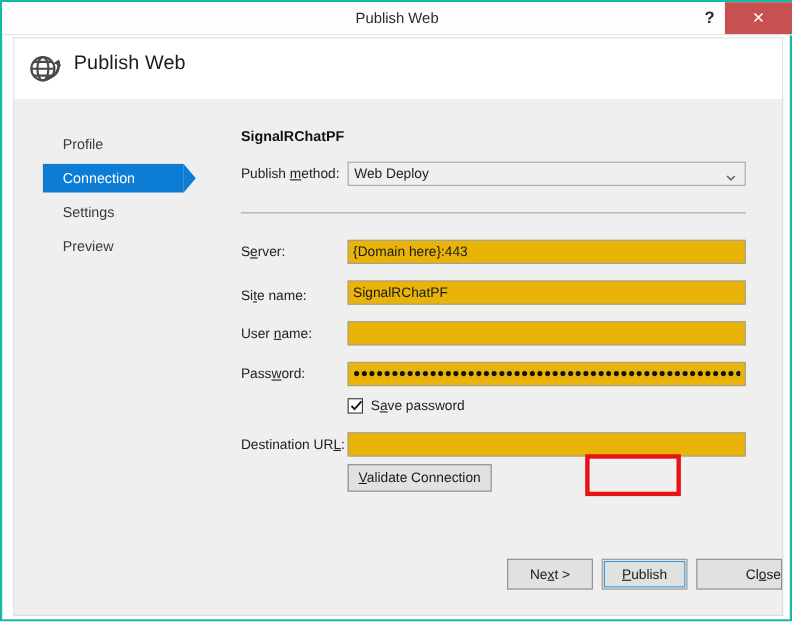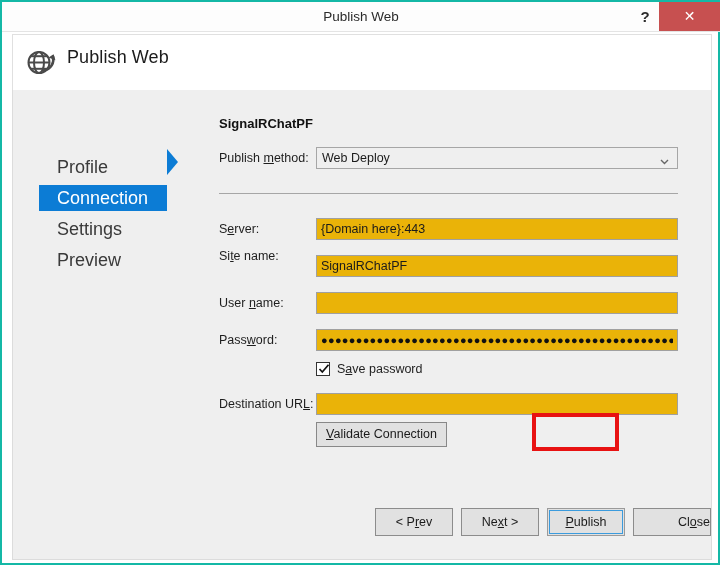--- a/index.html
+++ b/index.html
@@ -124,25 +124,24 @@
     width: 180px;
     height: 470px;
   }
   .nav-item {
     position: absolute;
     left: 26px;
     width: 128px;
     height: 26px;
     line-height: 26px;
     padding-left: 18px;
-    font-size: 18px;
+    font-size: 13px;
     color: #3a3a3a;
     cursor: default;
     box-sizing: border-box;
-    margin-top: 36px;
   }
   .nav-item.selected {
     background: #0c7cd5;
     color: #ffffff;
   }
   .nav-arrow {
     position: absolute;
     left: 154px;
     width: 0; height: 0;
     border-top: 13px solid transparent;
@@ -385,21 +384,21 @@
               <path d="M1 3 L4.5 6.5 L8 3" stroke="#666666" stroke-width="1.4" fill="none"></path>
             </svg>
         </span>
       </div>
 
       <div id="separator"></div>
 
       <div class="field-label" style="top:128px;"><span>S</span><u>e</u><span>rver:</span></div>
       <input class="textbox" style="top: 128px;" type="text" value="{Domain here}:443">
 
-      <div class="field-label" style="top:155px;text-align:center;"><span>Si</span><u>t</u><span>e name:</span></div>
+      <div class="field-label" style="top:168px;text-align:center;"><span>Si</span><u>t</u><span>e name:</span></div>
       <input class="textbox" style="top: 165px;" type="text" value="SignalRChatPF">
 
       <div class="field-label" style="top:202px;"><span>User </span><u>n</u><span>ame:</span></div>
       <input class="textbox" style="top: 202px;" type="text" value="">
 
       <div class="field-label" style="top:239px;"><span>Pass</span><u>w</u><span>ord:</span></div>
       <input class="textbox" id="password-box" style="top: 239px;" type="text" value="●●●●●●●●●●●●●●●●●●●●●●●●●●●●●●●●●●●●●●●●●●●●●●●●●●●●●●●●">
 
       <div id="save-password-row">
         <span id="save-password-box">
@@ -413,21 +412,20 @@
       </div>
 
       <div class="field-label" style="top:303px;"><span>Destination UR</span><u>L</u><span>:</span></div>
       <input class="textbox" style="top: 303px;" type="text" value="">
 
       <div id="validate-button"><u>V</u><span>alidate Connection</span></div>
 
     </div>
 
     <div id="footer">
-      <div class="dlg-button" id="btn-prev"><span>&lt; P</span><u>r</u><span>ev</span></div>
       <div class="dlg-button" id="btn-next"><span>Ne</span><u>x</u><span>t &gt;</span></div>
       <div class="dlg-button" id="btn-publish"><u>P</u><span>ublish</span></div>
       <div class="dlg-button" id="btn-close"><span>Cl</span><u>o</u><span>se</span></div>
     </div>
 
   </div>
 
   <div id="publish-highlight"></div>
 
 </div>

